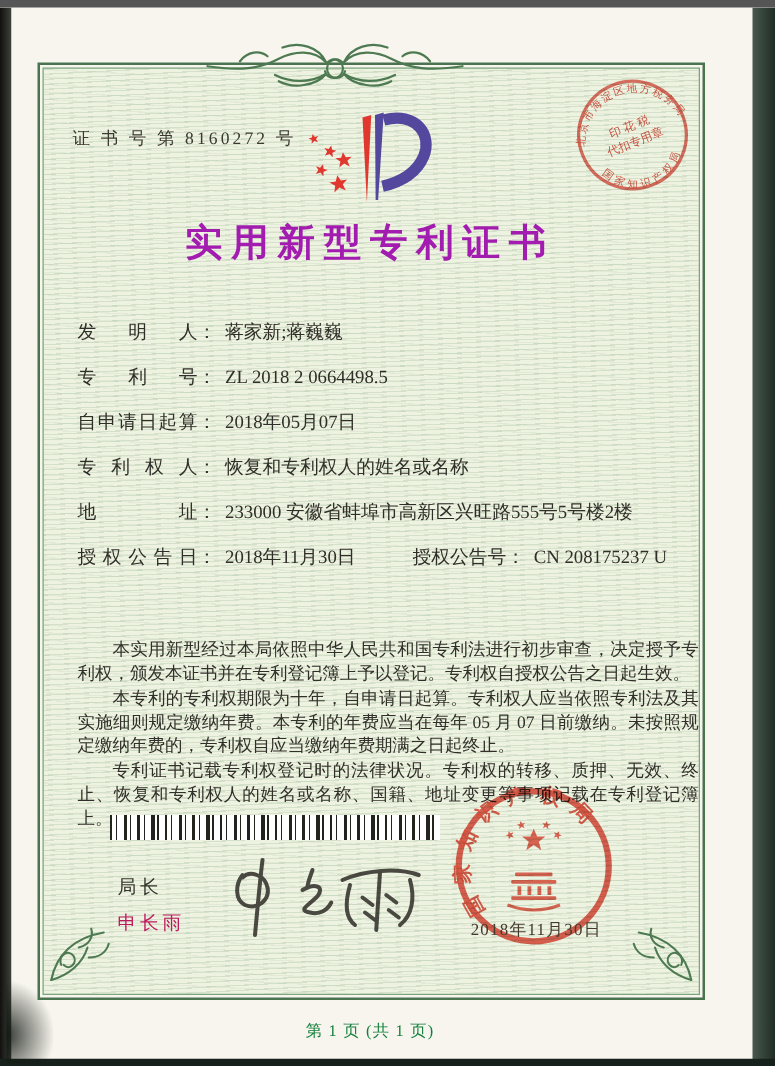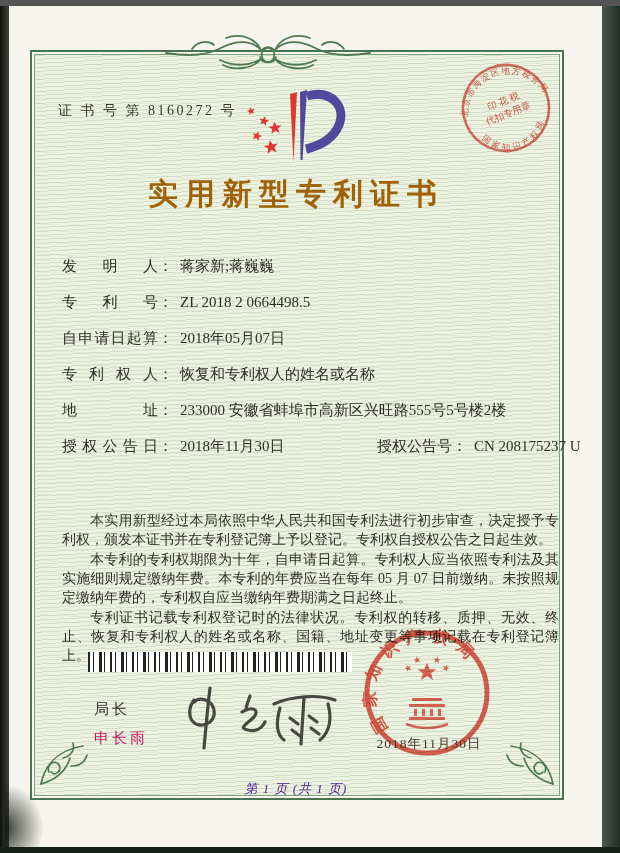--- a/index.html
+++ b/index.html
@@ -16,42 +16,42 @@
   .frame{position:absolute;left:30px;top:44px;width:530px;height:746px;border:2px solid #4a7350;}
   .frame-inner{position:absolute;left:2px;top:2px;right:2px;bottom:2px;border:1px solid #7ba57e;
                background-color:#eef2e0;
                background-image:repeating-linear-gradient(177deg,rgba(122,162,122,.22) 0 1px,rgba(244,248,238,0) 1px 4px),
                                 repeating-linear-gradient(3deg,rgba(122,162,122,.10) 0 1px,rgba(244,248,238,0) 1px 6px);}
   .ornament{position:absolute;pointer-events:none;}
   
   .cert-no{position:absolute;left:58px;top:96px;font-size:14px;letter-spacing:2.5px;color:#3a382f;}
   .logo{position:absolute;left:240px;top:82px;width:120px;height:80px;}
   .title{position:absolute;left:75px;top:168px;width:442px;text-align:center;font-size:30px;font-weight:bold;
-         letter-spacing:7px;color:#a16207;}
+         letter-spacing:7px;color:#a21caf;}
   .fields{position:absolute;left:62px;top:250px;width:498px;font-size:15px;color:#2f2e28;}
   .frow{margin-bottom:15px;line-height:21px;white-space:nowrap;}
   .flabel{display:inline-block;width:96px;text-align:justify;text-align-last:justify;vertical-align:top;}
   .fcolon{margin-right:7px;}
-  .frow-double{display:flex;gap:47px;}
+  .frow-double{display:flex;}
   .pair1{flex:0 0 268px;white-space:nowrap;}
   .pair2{white-space:nowrap;}
   .paras{position:absolute;left:62px;top:505px;width:497px;font-size:14px;line-height:19px;
          text-align:justify;color:#302f29;}
   .paras p{margin:0 0 1px;text-indent:2em;}
   .barcode{position:absolute;left:88px;top:646px;width:264px;height:20px;background-color:#fff;
     background-image:repeating-linear-gradient(90deg,#24241f 0 2px,rgba(0,0,0,0) 2px 5px,#24241f 5px 6px,
       rgba(0,0,0,0) 6px 11px,#24241f 11px 14px,rgba(0,0,0,0) 14px 16px,#24241f 16px 17px,rgba(0,0,0,0) 17px 22px);}
   .director-title{position:absolute;left:94px;top:694px;font-size:15px;letter-spacing:3px;color:#33322c;}
   .director-name{position:absolute;left:94px;top:723px;font-size:15px;letter-spacing:3px;color:#be185d;}
   .signature{position:absolute;left:172px;top:676px;width:170px;height:72px;}
   .seal{position:absolute;left:356px;top:616px;width:142px;height:142px;mix-blend-mode:multiply;opacity:.92;}
   .issue-date{position:absolute;left:366px;top:729px;width:126px;text-align:center;font-size:13.5px;
               letter-spacing:1px;color:#46392e;}
-  .page-footer{position:absolute;left:75px;top:774px;width:442px;text-align:center;font-size:13px;
-               letter-spacing:1px;color:#4c1d95;font-style:italic;}
+  .page-footer{position:absolute;left:75px;top:810px;width:442px;text-align:center;font-size:13px;
+               letter-spacing:1px;color:#15803d;}
   .tax-stamp{position:absolute;left:451px;top:47px;width:110px;height:110px;transform:rotate(-22deg);
              mix-blend-mode:multiply;opacity:.9;}
 </style>
 </head>
 <body>
 
 <div class="page">
 
   <div class="edge-left"></div>
   <div class="edge-right"></div>

